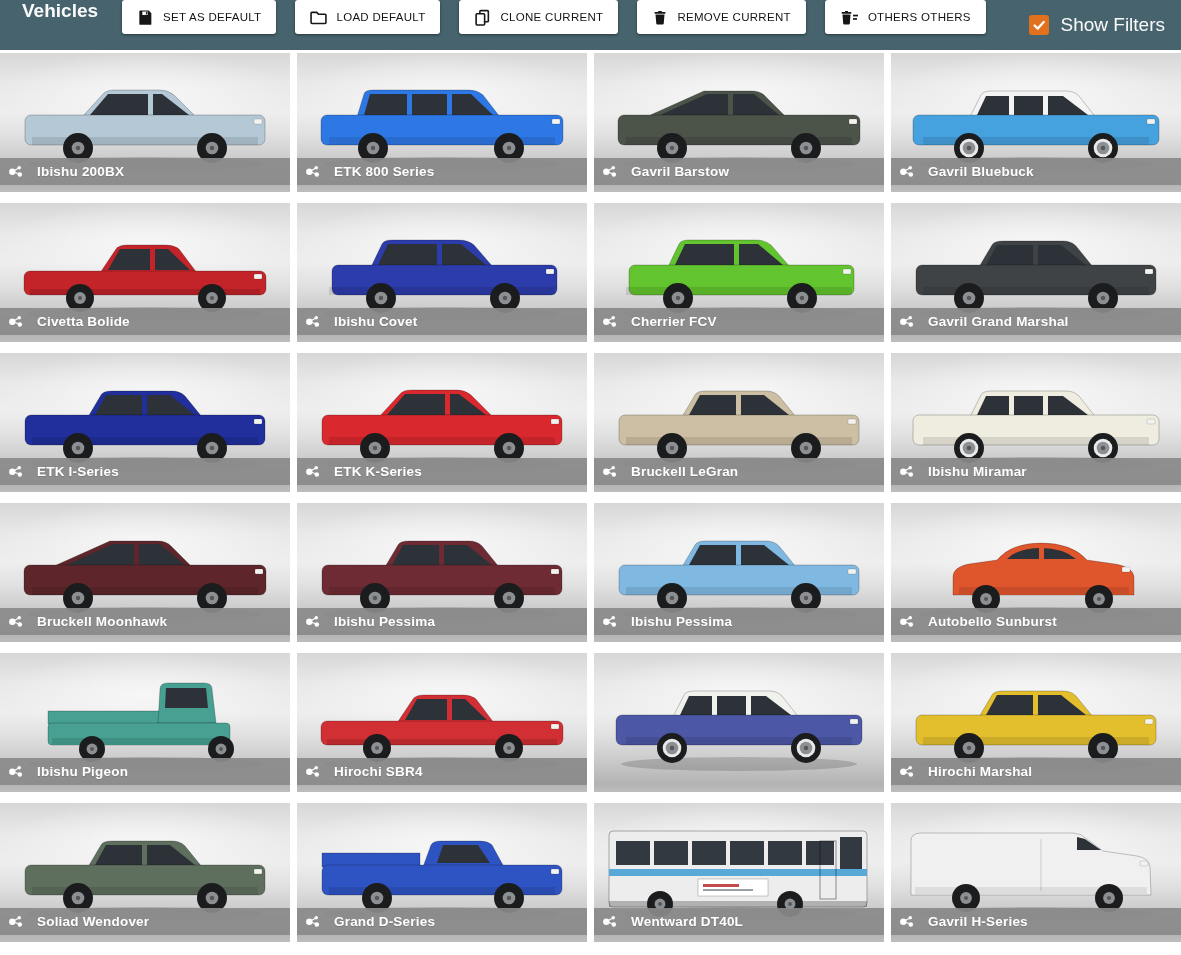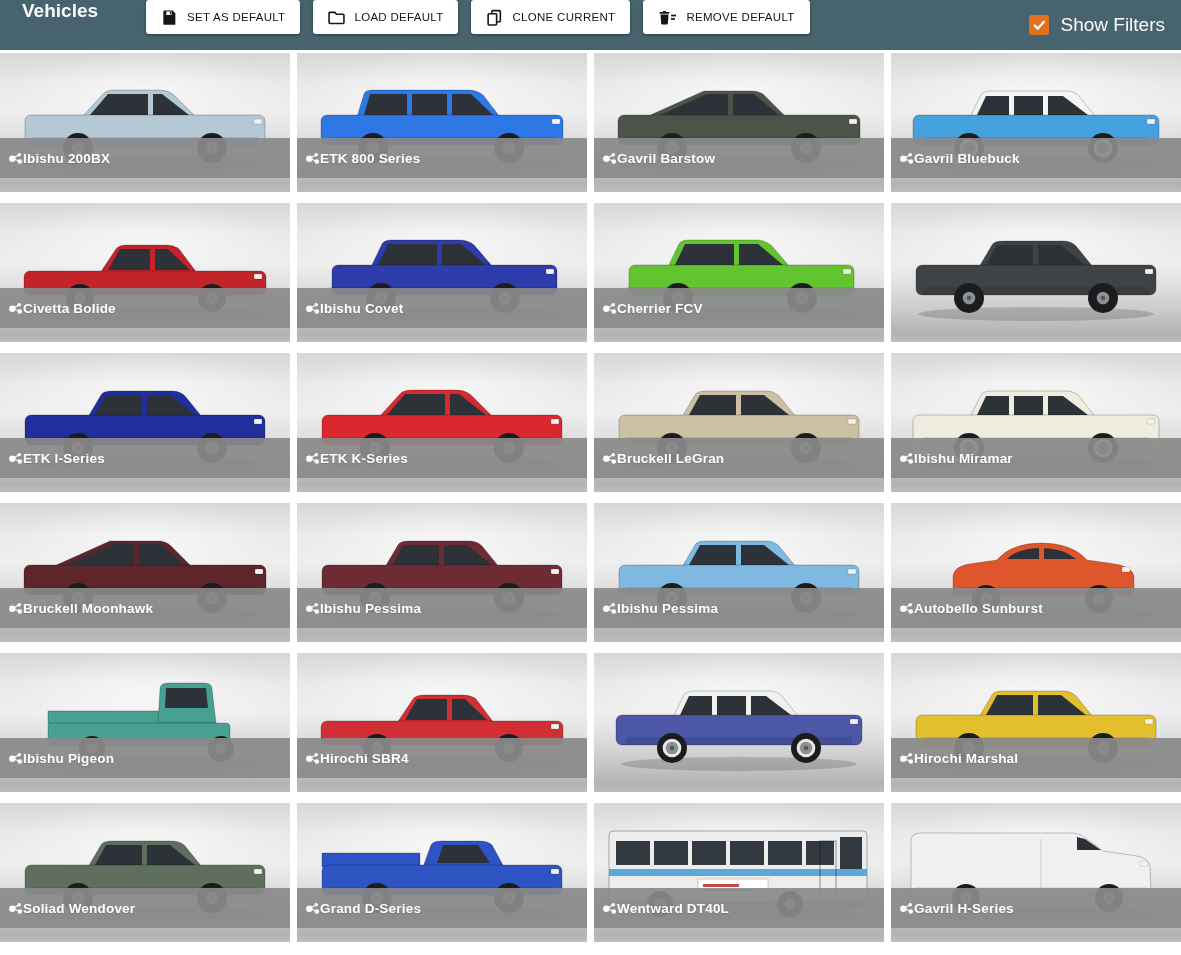--- a/index.html
+++ b/index.html
@@ -1,43 +1,43 @@
 <!DOCTYPE html>
 <html><head>
 <meta charset="utf-8">
 <style>
   html,body{margin:0;padding:0;background:#ffffff;}
   body{width:1181px;height:955px;overflow:hidden;font-family:"Liberation Sans",sans-serif;
        -webkit-font-smoothing:antialiased;}
   
   .header{height:50px;background:#47646e;display:flex;box-sizing:border-box;}
   .header-title{color:#fafafa;font-size:19px;font-weight:bold;margin-left:22px;white-space:nowrap;}
-  .header-buttons{display:flex;gap:13px;margin-left:48px;}
+  .header-buttons{display:flex;gap:19px;margin-left:24px;}
   .hbtn{background:#ffffff;border:none;border-radius:3px;height:34px;padding:0 15px;
         display:flex;align-items:center;gap:9px;cursor:pointer;
         box-shadow:0 1px 3px rgba(0,0,0,0.45);}
   .hbtn .ico{display:flex;align-items:center;}
   .hbtn .lbl{font-size:11.5px;color:#151515;letter-spacing:0.3px;white-space:nowrap;}
   .header-spacer{flex:1;}
   .filter-toggle{display:flex;align-items:center;gap:11px;margin-right:16px;cursor:pointer;}
   .checkbox{width:20px;height:20px;border-radius:3px;display:flex;align-items:center;
             justify-content:center;}
   .filter-label{color:#fafafa;font-size:19px;}
   
   .grid{display:grid;grid-template-columns:repeat(4,290px);grid-auto-rows:139px;
         gap:11px 7px;margin-top:3px;background:#ffffff;}
   .card{position:relative;overflow:hidden;cursor:pointer;
         background:
           radial-gradient(ellipse 70% 45% at 50% 30%, rgba(248,248,248,0.9) 0%, rgba(248,248,248,0) 70%),
           linear-gradient(180deg,#d7d7d7 0%,#e9e9e9 22%,#eeeeee 42%,#e2e2e2 58%,#cccccc 76%,#b3b3b3 94%,#bdbdbd 100%);}
   .thumb{position:absolute;inset:0;}
   .thumb svg{display:block;width:290px;height:139px;}
-  .caption{position:absolute;left:0;right:0;bottom:14px;height:40px;
+  .caption{position:absolute;left:0;right:0;bottom:7px;height:27px;
            background:rgba(138,138,138,0.92);display:flex;align-items:center;
-           gap:0;padding-left:8px;box-sizing:border-box;}
+           gap:14px;padding-left:8px;box-sizing:border-box;}
   .caption .vico{display:flex;align-items:center;}
   .caption .vname{color:#ffffff;font-size:13.5px;font-weight:bold;letter-spacing:0.2px;
                   white-space:nowrap;text-shadow:0 1px 1px rgba(0,0,0,0.15);}
 </style>
 </head>
 <body>
 
 <div class="header">
   <div class="header-title">Vehicles</div>
   <div class="header-buttons">
@@ -64,32 +64,42 @@
   <button class="hbtn">
     <span class="ico">
           <svg width="17" height="17" viewBox="0 0 16 16">
             <rect x="5.5" y="1.5" width="8" height="10.5" rx="0.8" fill="none" stroke="#161616" stroke-width="1.5"></rect>
             <rect x="2" y="4.5" width="8" height="10.5" rx="0.8" fill="#fff" stroke="#161616" stroke-width="1.5"></rect>
           </svg>
         </span>
     <span class="lbl">CLONE CURRENT</span>
   </button>
 
+  <button class="hbtn">
+    <span class="ico">
+          <svg width="16" height="17" viewBox="0 0 16 16">
+            <path d="M3.5,5 h9 l-0.8,9.2 a1,1 0 0 1 -1,0.8 h-5.4 a1,1 0 0 1 -1,-0.8 z" fill="#161616"></path>
+            <rect x="2.6" y="2.6" width="10.8" height="1.7" rx="0.4" fill="#161616"></rect>
+            <rect x="6.2" y="1.4" width="3.6" height="1.6" rx="0.4" fill="#161616"></rect>
+          </svg>
+        </span>
+    <span class="lbl">REMOVE CURRENT</span>
+  </button>
 
   <button class="hbtn">
     <span class="ico">
           <svg width="19" height="17" viewBox="0 0 19 16">
             <path d="M2.5,5 h8 l-0.7,9.2 a1,1 0 0 1 -1,0.8 h-4.6 a1,1 0 0 1 -1,-0.8 z" fill="#161616"></path>
             <rect x="1.7" y="2.6" width="9.6" height="1.7" rx="0.4" fill="#161616"></rect>
             <rect x="5" y="1.4" width="3" height="1.6" rx="0.4" fill="#161616"></rect>
             <rect x="13" y="5.2" width="5" height="1.7" fill="#161616"></rect>
             <rect x="13" y="8.6" width="4" height="1.7" fill="#161616"></rect>
           </svg>
         </span>
-    <span class="lbl">REMOVE DEFAULT</span>
+    <span class="lbl">OTHERS OTHERS</span>
   </button>
 </div>
   <div class="header-spacer"></div>
   <div class="filter-toggle">
     <span class="checkbox" style="background: rgb(226, 113, 29);">
         <span style="display: flex;">
           <svg width="14" height="14" viewBox="0 0 16 16">
             <path d="M3,8.5 l3.6,3.6 L13.4,4.5" fill="none" stroke="#ffffff" stroke-width="2.6" stroke-linecap="round" stroke-linejoin="round"></path>
           </svg>
         </span>
@@ -331,20 +341,31 @@
           <rect x="32" y="84" width="226" height="8" fill="rgba(0,0,0,0.10)"></rect>
           <rect x="254" y="66" width="8" height="5" rx="1" fill="#f2f2ef" stroke="rgba(0,0,0,0.25)" stroke-width="0.5"></rect>
           <circle cx="78" cy="95" r="15" fill="#1b1c1e"></circle>
           <circle cx="78" cy="95" r="6.3" fill="#8d9093"></circle>
           <circle cx="78" cy="95" r="2.25" fill="#55585a"></circle>
           <circle cx="212" cy="95" r="15" fill="#1b1c1e"></circle>
           <circle cx="212" cy="95" r="6.3" fill="#8d9093"></circle>
           <circle cx="212" cy="95" r="2.25" fill="#55585a"></circle>
         </svg>
       </div>
+    <div class="caption">
+      <span class="vico">
+          <svg width="15" height="15" viewBox="0 0 16 16">
+            <path d="M5,8 L12,4 M5,8 L12.5,11" stroke="#ffffff" stroke-width="1.1"></path>
+            <circle cx="4.6" cy="8.2" r="3.4" fill="#ffffff"></circle>
+            <circle cx="12" cy="4" r="1.9" fill="#ffffff"></circle>
+            <circle cx="12.6" cy="11.2" r="2.4" fill="#ffffff"></circle>
+          </svg>
+        </span>
+      <span class="vname">Gavril Grand Marshal</span>
+    </div>
   </div>
 
   <div class="card">
     <div class="thumb">
         <svg viewBox="0 0 290 139" xmlns="http://www.w3.org/2000/svg">
           <ellipse cx="145" cy="111" rx="118" ry="7" fill="rgba(0,0,0,0.16)"></ellipse>
           <path d="M88,64 L101,42 Q103,38 112,38 L172,38 Q180,38 185,43 L202,64 Z" fill="#202f9c" stroke="rgba(0,0,0,0.28)" stroke-width="0.8"></path>
           <path d="M95,62 L106,42 L170,42 L195,62 Z" fill="#2c3237"></path>
           <rect x="142" y="42" width="5" height="20" fill="#202f9c"></rect>
           <rect x="25" y="62" width="240" height="30" rx="6" fill="#202f9c" stroke="rgba(0,0,0,0.28)" stroke-width="0.8"></rect>

